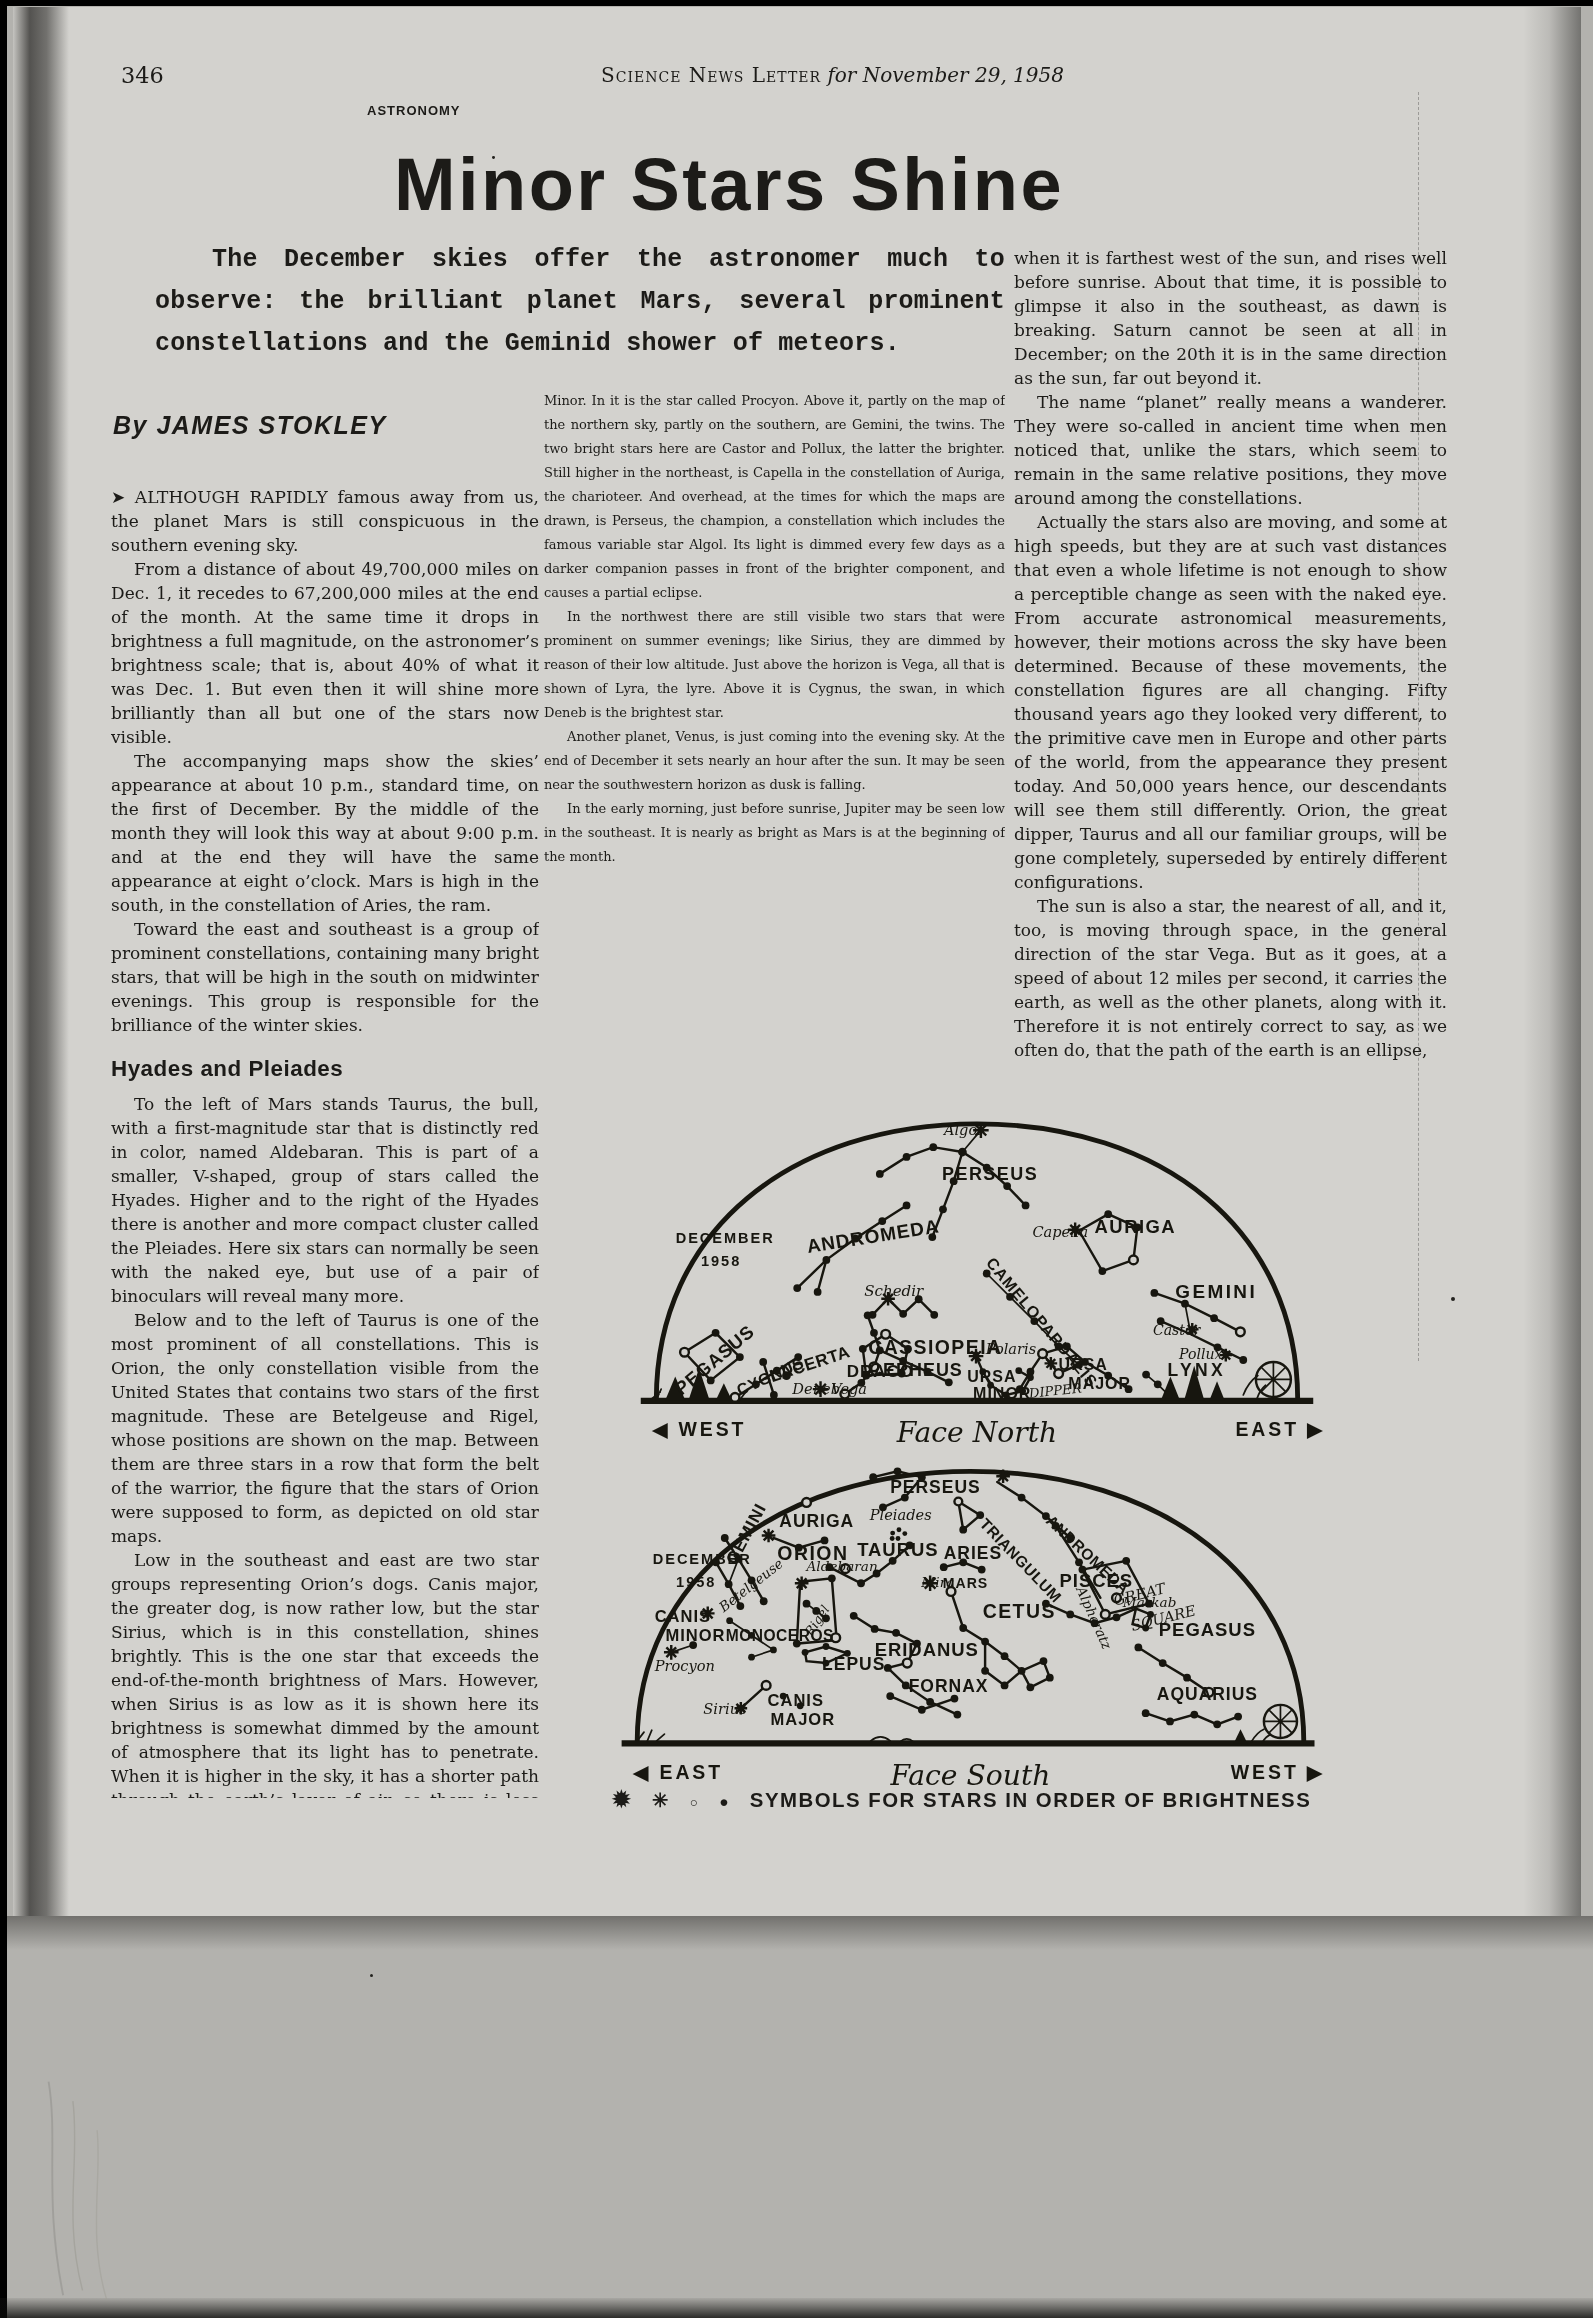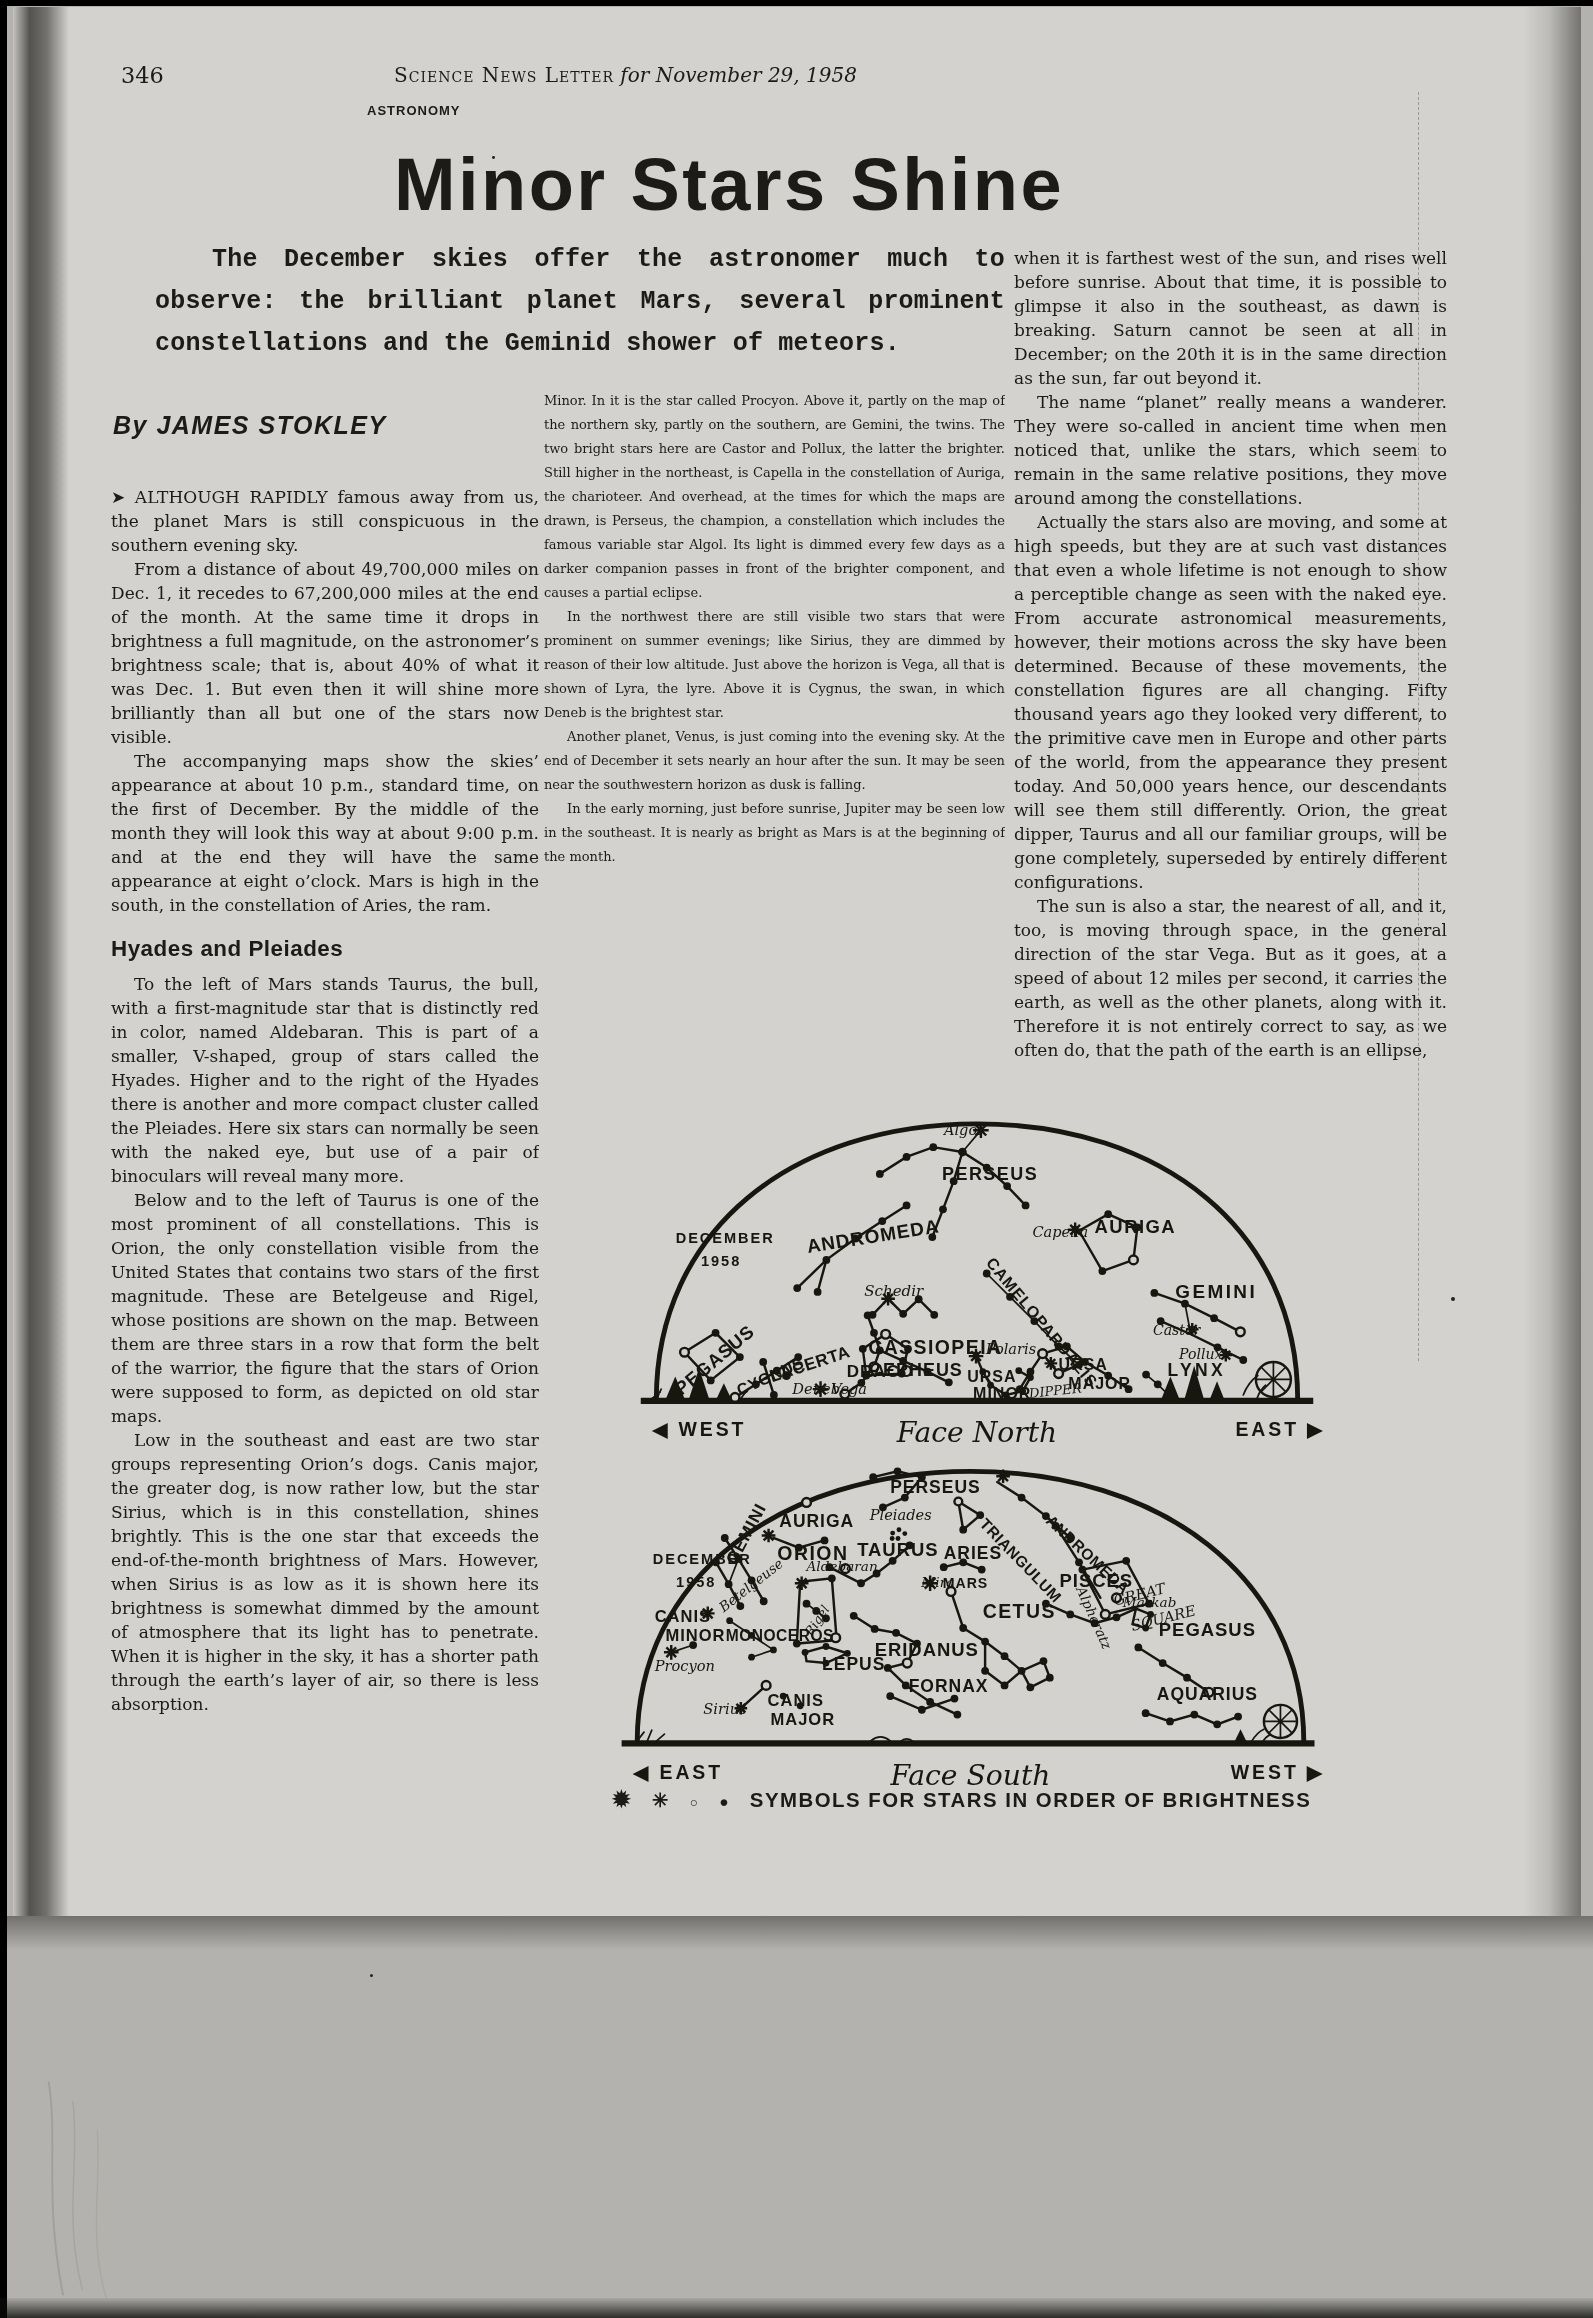--- a/index.html
+++ b/index.html
@@ -13,21 +13,21 @@
   #rightshade{right:0;top:0;width:58px;height:100%;
           background:linear-gradient(to left,rgba(20,20,18,.5),rgba(20,20,18,.12) 55%,rgba(20,20,18,0));}
   #bottomshadow{left:6.8px;top:1916px;width:1586px;height:34px;
           background:linear-gradient(to bottom,rgba(60,59,56,.55),rgba(60,59,56,0));}
   #bottomedge{left:0;top:2298px;width:1593px;height:20.4px;
           background:linear-gradient(to bottom,rgba(70,70,66,.1),rgba(10,10,8,.8));}
   .crease{border-left:1.5px dashed rgba(28,27,22,.30);}
   .speck{background:#24231f;border-radius:50%;}
   
   #pageno{left:121px;top:62px;font-size:22.4px;}
-  #runhead{left:394px;top:63px;width:681px;text-align:left;font-size:20px;white-space:nowrap;}
+  #runhead{left:383px;top:63px;width:681px;text-align:right;font-size:20px;white-space:nowrap;}
   #runhead .jt{font-variant:small-caps;letter-spacing:1px;}
   #runhead .dt{font-style:italic;}
   #kicker{left:367px;top:103px;font-family:"Liberation Sans",sans-serif;font-weight:bold;
           font-size:13px;letter-spacing:1px;}
   #title{left:165px;top:142px;width:1128px;text-align:center;
          font-family:"Liberation Sans",sans-serif;font-weight:bold;font-size:74px;letter-spacing:2.4px;}
   #deck{left:155px;top:239px;width:850px;font-family:Liberation Mono, monospace;font-weight:bold;
         font-size:25px;line-height:42px;text-align:justify;text-indent:57px;letter-spacing:0.2px;}
   #byline{left:113px;top:411px;font-family:"Liberation Sans",sans-serif;font-weight:bold;
           font-size:25px;letter-spacing:1.5px;font-style:italic;}
@@ -81,20 +81,21 @@
 </div>
 <div id="kicker" class="abs">ASTRONOMY</div>
 <div id="title" class="abs">Minor Stars Shine</div>
 <div id="deck" class="abs">The December skies offer the astronomer much to observe: the brilliant planet Mars, several prominent constellations and the Geminid shower of meteors.</div>
 <div id="byline" class="abs">By JAMES STOKLEY</div>
 
 <div id="col1" class="abs col">
   <p>➤ ALTHOUGH RAPIDLY famous away from us, the planet Mars is still conspicuous in the southern evening sky.</p>
   <p class="ind">From a distance of about 49,700,000 miles on Dec. 1, it recedes to 67,200,000 miles at the end of the month. At the same time it drops in brightness a full magnitude, on the astronomer’s brightness scale; that is, about 40% of what it was Dec. 1. But even then it will shine more brilliantly than all but one of the stars now visible.</p>
   <p class="ind">The accompanying maps show the skies’ appearance at about 10 p.m., standard time, on the first of December. By the middle of the month they will look this way at about 9:00 p.m. and at the end they will have the same appearance at eight o’clock. Mars is high in the south, in the constellation of Aries, the ram.</p>
+  <p class="ind">Toward the east and southeast is a group of prominent constellations, containing many bright stars, that will be high in the south on midwinter evenings. This group is responsible for the brilliance of the winter skies.</p>
   <h3>Hyades and Pleiades</h3>
   <p class="ind">To the left of Mars stands Taurus, the bull, with a first-magnitude star that is distinctly red in color, named Aldebaran. This is part of a smaller, V-shaped, group of stars called the Hyades. Higher and to the right of the Hyades there is another and more compact cluster called the Pleiades. Here six stars can normally be seen with the naked eye, but use of a pair of binoculars will reveal many more.</p>
   <p class="ind">Below and to the left of Taurus is one of the most prominent of all constellations. This is Orion, the only constellation visible from the United States that contains two stars of the first magnitude. These are Betelgeuse and Rigel, whose positions are shown on the map. Between them are three stars in a row that form the belt of the warrior, the figure that the stars of Orion were supposed to form, as depicted on old star maps.</p>
   <p class="ind">Low in the southeast and east are two star groups representing Orion’s dogs. Canis major, the greater dog, is now rather low, but the star Sirius, which is in this constellation, shines brightly. This is the one star that exceeds the end-of-the-month brightness of Mars. However, when Sirius is as low as it is shown here its brightness is somewhat dimmed by the amount of atmosphere that its light has to penetrate. When it is higher in the sky, it has a shorter path through the earth’s layer of air, so there is less absorption.</p>
 
 </div>
 
 <div id="col2" class="abs col">
   <p>Minor. In it is the star called Procyon. Above it, partly on the map of the northern sky, partly on the southern, are Gemini, the twins. The two bright stars here are Castor and Pollux, the latter the brighter. Still higher in the northeast, is Capella in the constellation of Auriga, the charioteer. And overhead, at the times for which the maps are drawn, is Perseus, the champion, a constellation which includes the famous variable star Algol. Its light is dimmed every few days as a darker companion passes in front of the brighter component, and causes a partial eclipse.</p>
   <p class="ind">In the northwest there are still visible two stars that were prominent on summer evenings; like Sirius, they are dimmed by reason of their low altitude. Just above the horizon is Vega, all that is shown of Lyra, the lyre. Above it is Cygnus, the swan, in which Deneb is the brightest star.</p>

